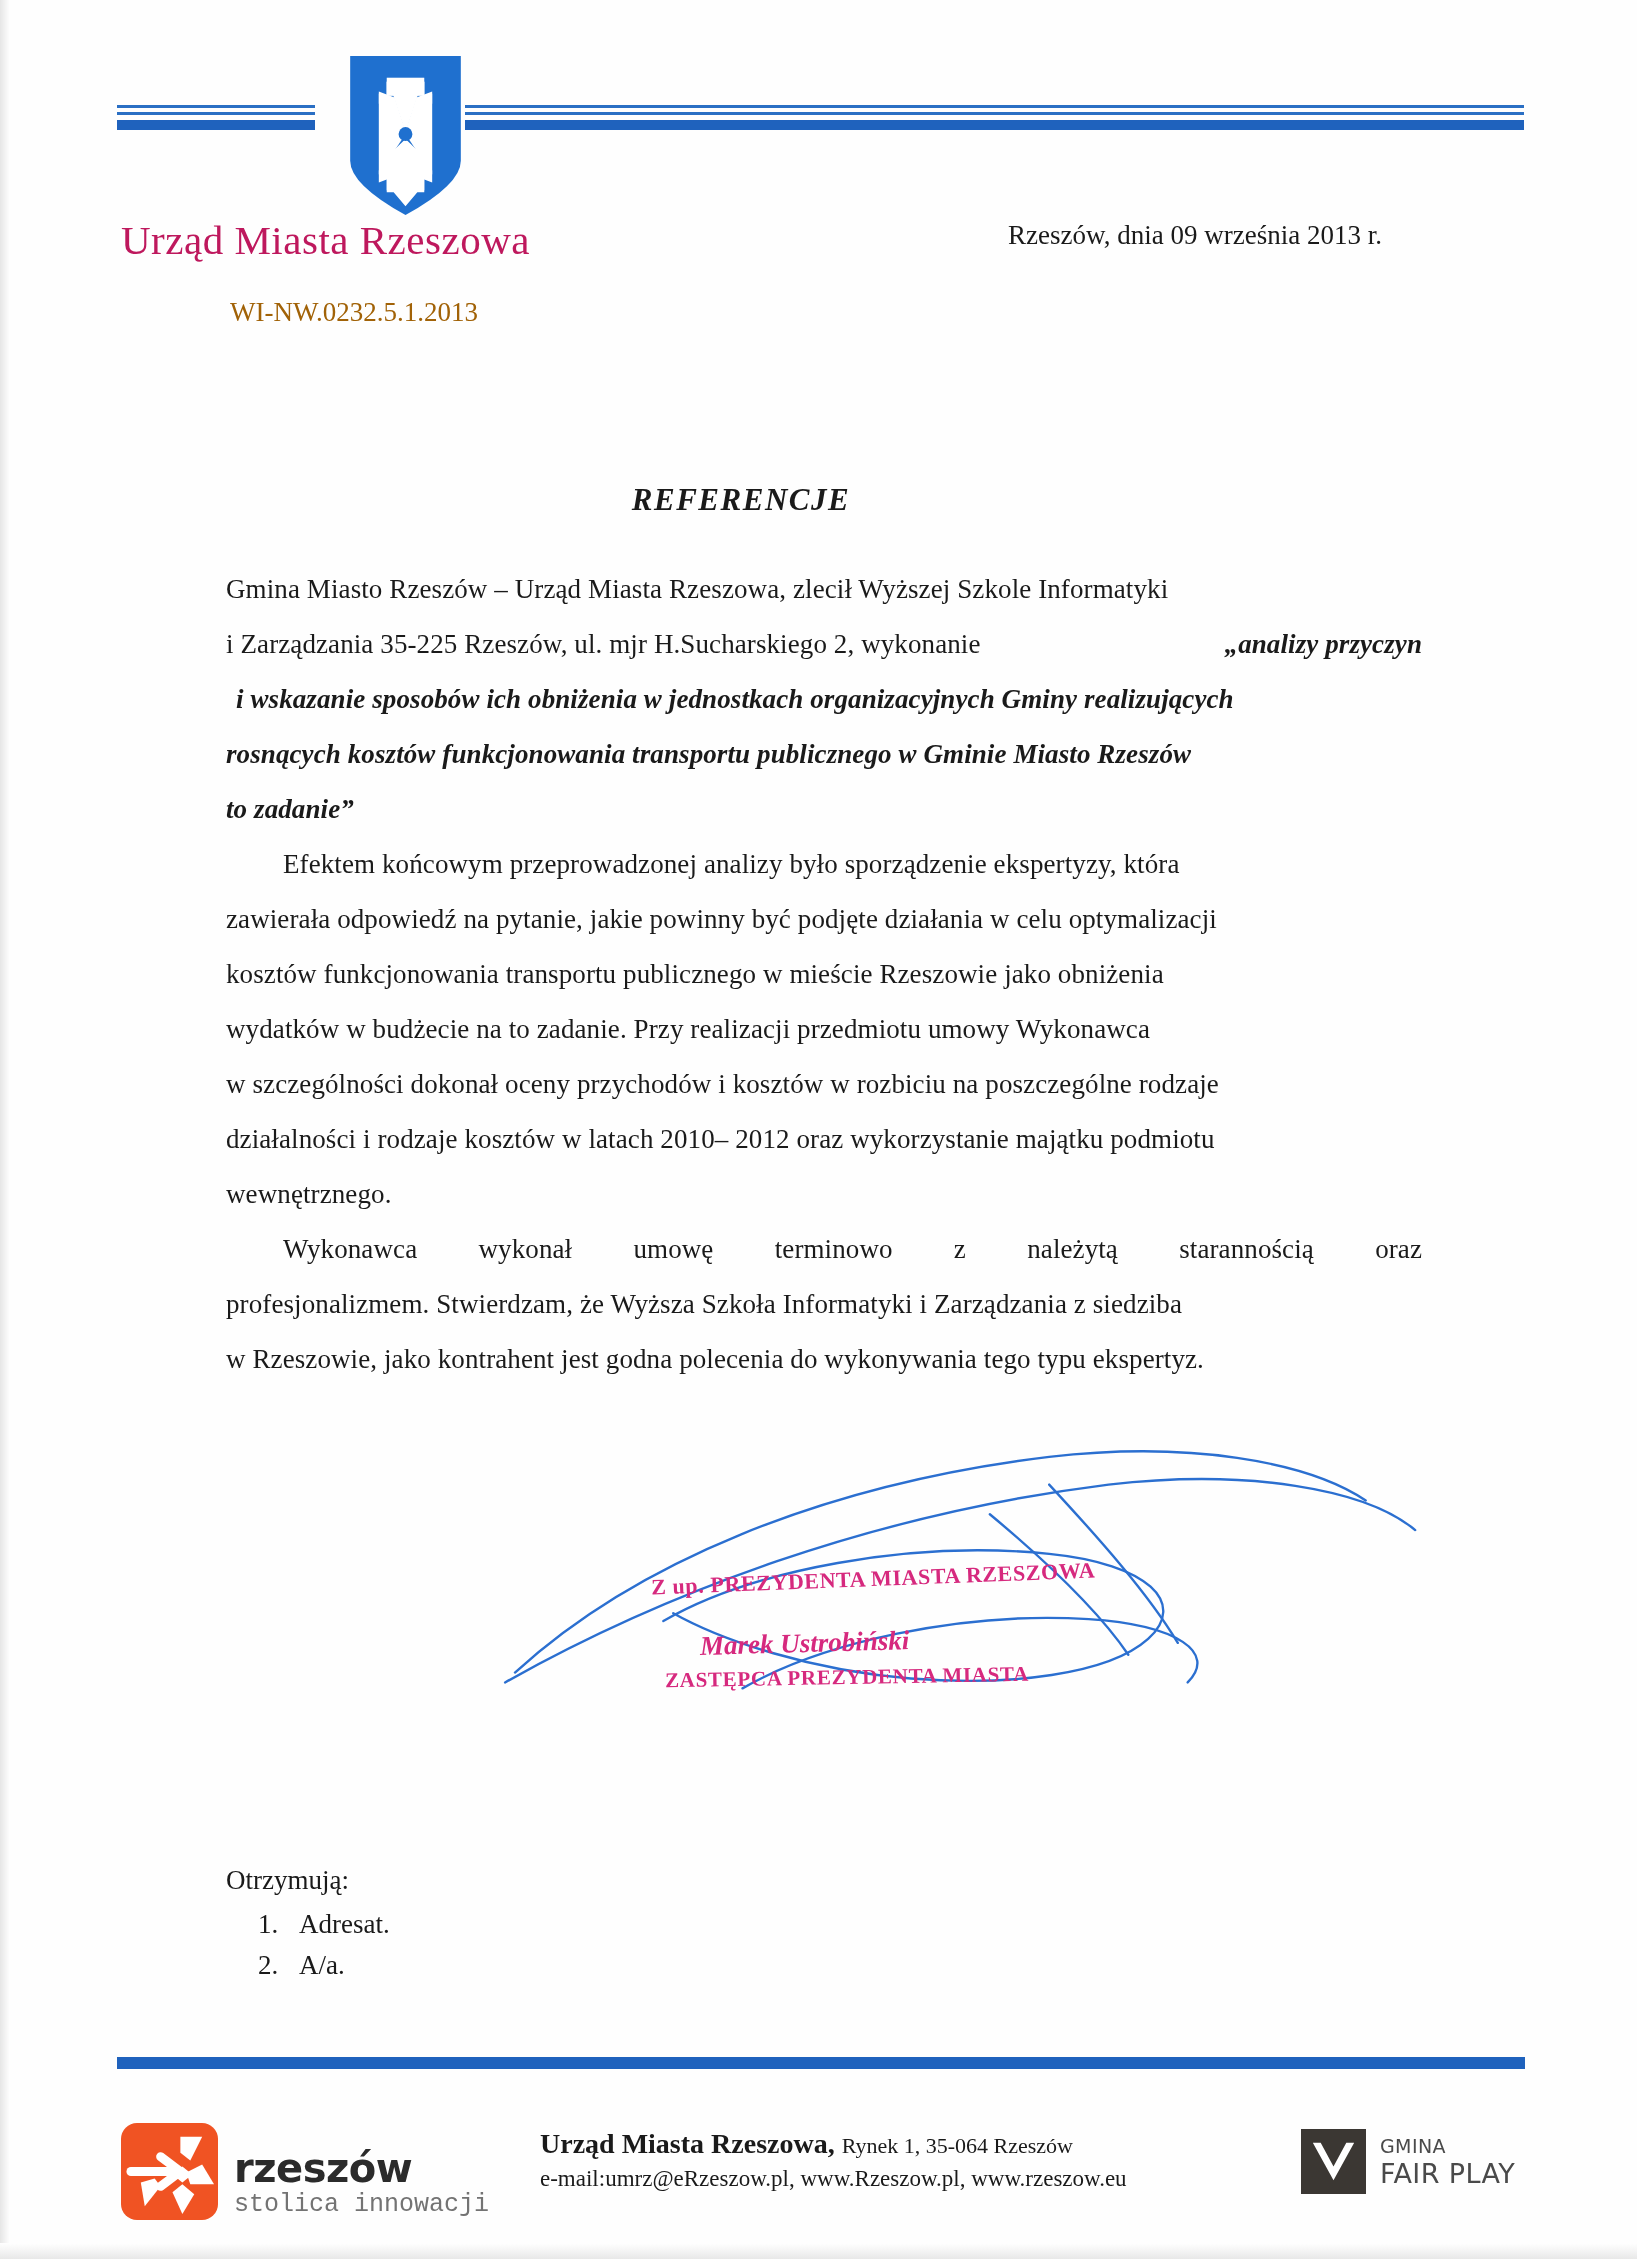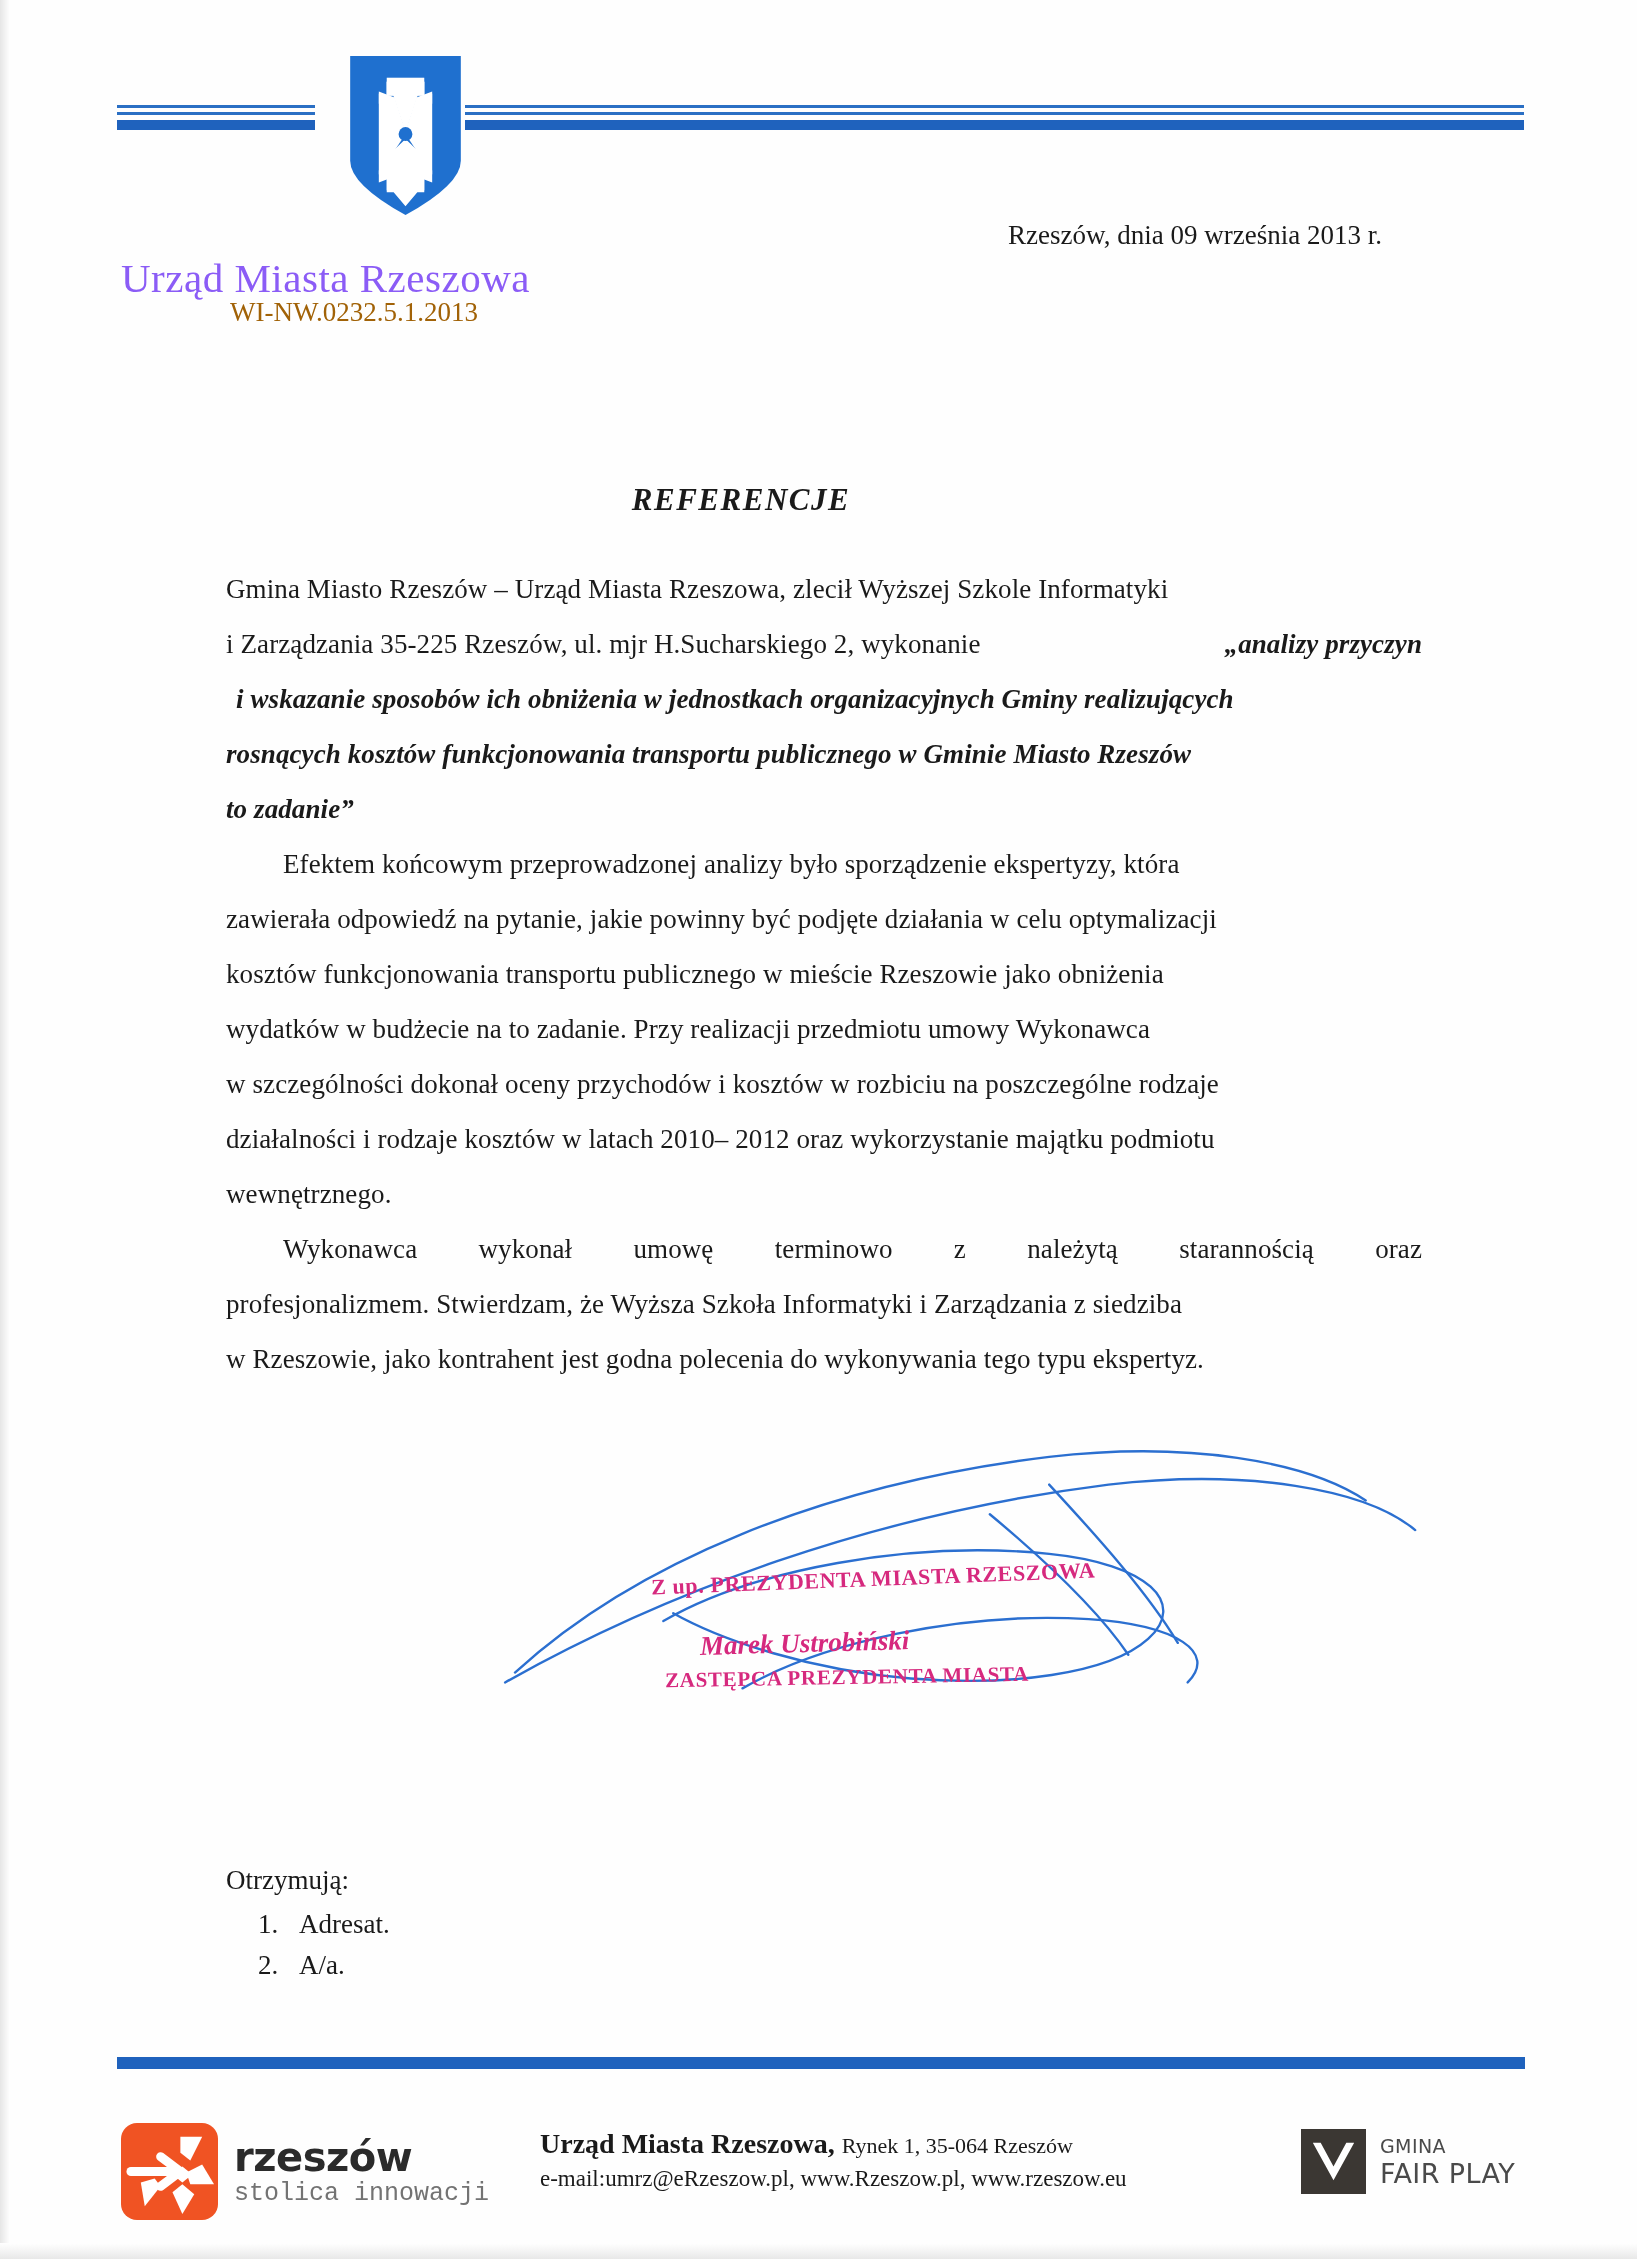--- a/index.html
+++ b/index.html
@@ -55,24 +55,23 @@
     position: absolute;
     left: 347px; top: 54px;
     width: 117px; height: 163px;
   }
   .crest svg { display: block; width: 117px; height: 163px; }
 
   .office-name {
     position: absolute;
     left: 121px; top: 216px;
     font-size: 41px;
-    color: #8b5cf6;
+    color: #be185d;
     letter-spacing: 0.5px;
     white-space: nowrap;
-    margin-top: 38px;
   }
   .date-line {
     position: absolute;
     left: 1008px; top: 220px;
     font-size: 27px;
     color: #1a1a1a;
     white-space: nowrap;
   }
   .ref-number {
     position: absolute;
@@ -185,21 +184,21 @@
   .footer {
     position: absolute;
     left: 0; top: 2099px;
     width: 1638px;
     height: 158px;
   }
   .rz-logo {
     position: absolute;
     left: 121px; top: 24px;
     display: flex;
-    align-items: center;
+    align-items: flex-end;
   }
   .rz-mark {
     width: 97px; height: 97px;
     background: #f05323;
     border-radius: 16px;
     position: relative;
     flex: none;
   }
   .rz-mark svg { position: absolute; left: 0; top: 0; }
   .rz-words { margin-left: 16px; }

